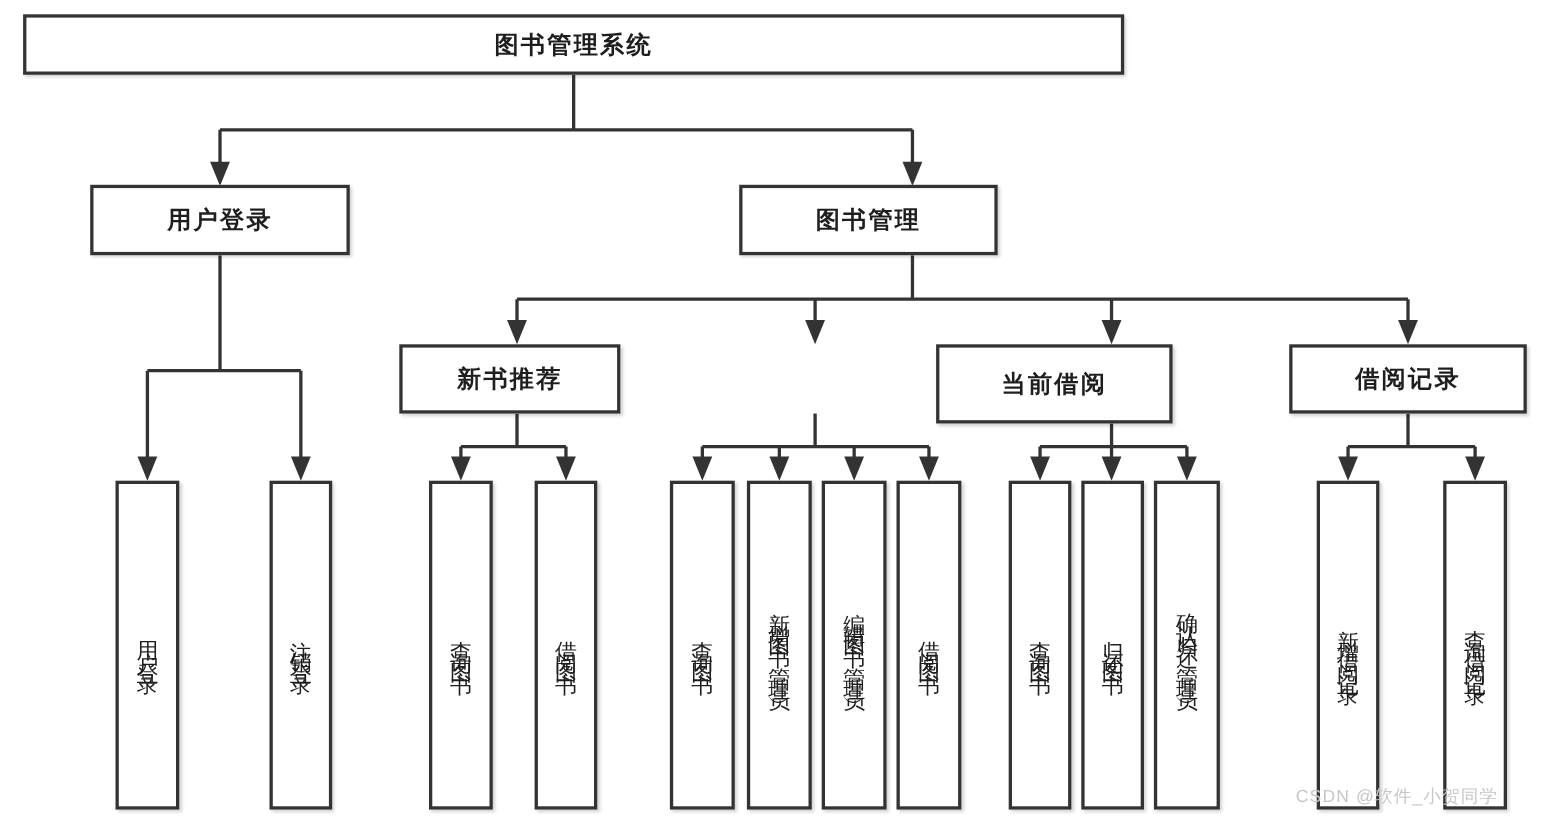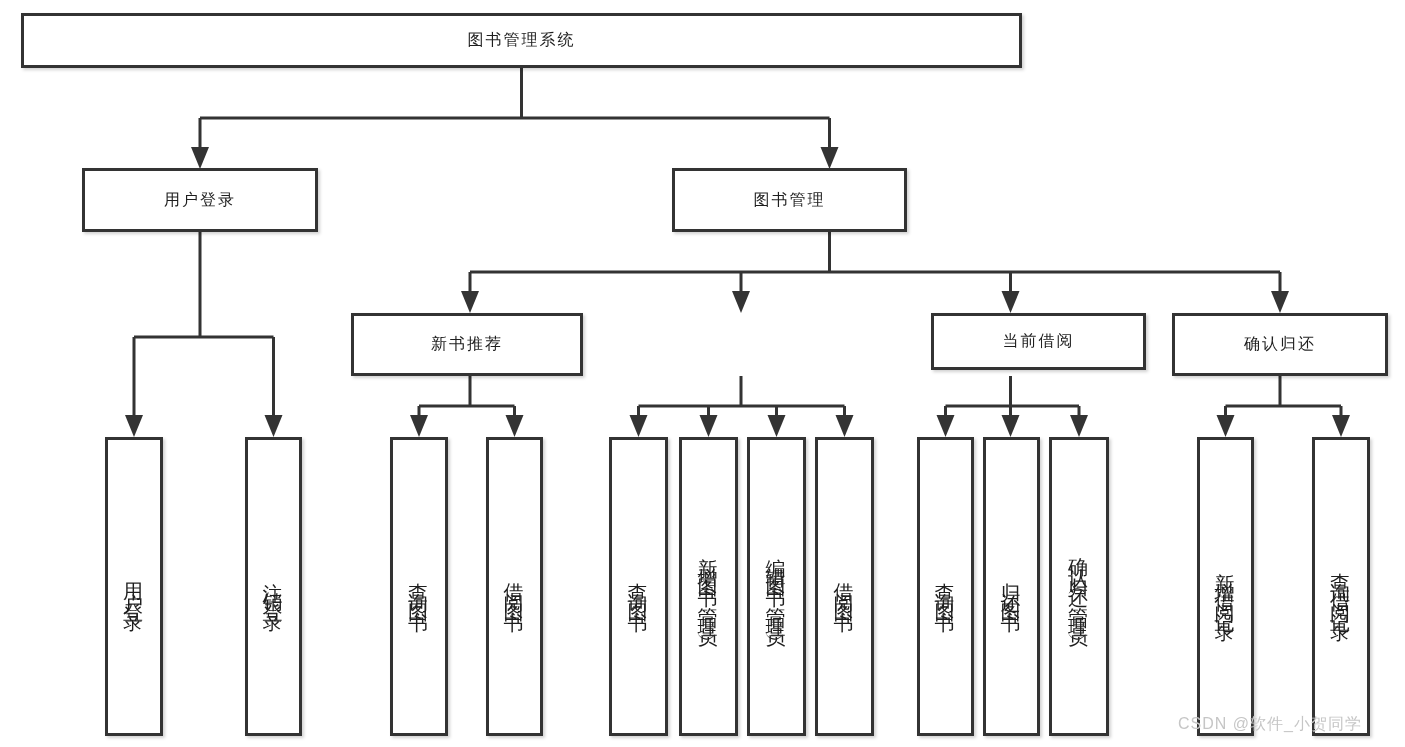--- a/index.html
+++ b/index.html
@@ -25,22 +25,23 @@
     display: flex;
     align-items: center;
     justify-content: center;
     box-shadow: 2px 2px 3px rgba(0,0,0,0.18);
   }
   .node .lbl {
     color: #1e1e1e;
     white-space: nowrap;
   }
   .node.h .lbl {
-    font-size: 16px;
+    font-size: 22px;
     letter-spacing: 2px;
+    font-weight: bold;
   }
   .node.v .lbl {
     writing-mode: vertical-rl;
     text-orientation: mixed;
     font-size: 20px;
     letter-spacing: 10px;
     white-space: normal;
   }
   .watermark {
     position: absolute;
@@ -92,28 +93,28 @@
     <span class="lbl">图书管理系统</span>
   </div>
 
   <div class="node h" style="left:82px;top:168px;width:236px;height:64px">
     <span class="lbl">用户登录</span>
   </div>
   <div class="node h" style="left:672px;top:168px;width:235px;height:64px">
     <span class="lbl">图书管理</span>
   </div>
 
-  <div class="node h" style="left:351px;top:313px;width:232px;height:63px">
+  <div class="node h" style="left:363px;top:313px;width:201px;height:63px">
     <span class="lbl">新书推荐</span>
   </div>
-  <div class="node h" style="left:931px;top:313px;width:215px;height:57px">
+  <div class="node h" style="left:851px;top:313px;width:215px;height:72px">
     <span class="lbl">当前借阅</span>
   </div>
   <div class="node h" style="left:1172px;top:313px;width:216px;height:63px">
-    <span class="lbl">确认归还</span>
+    <span class="lbl">借阅记录</span>
   </div>
 
   <div class="node v" style="left:105px;top:437px;width:58px;height:299px">
     <span class="lbl">用户登录</span>
   </div>
   <div class="node v" style="left:245px;top:437px;width:57px;height:299px">
     <span class="lbl">注销登录</span>
   </div>
 
   <div class="node v" style="left:390px;top:437px;width:58px;height:299px">

